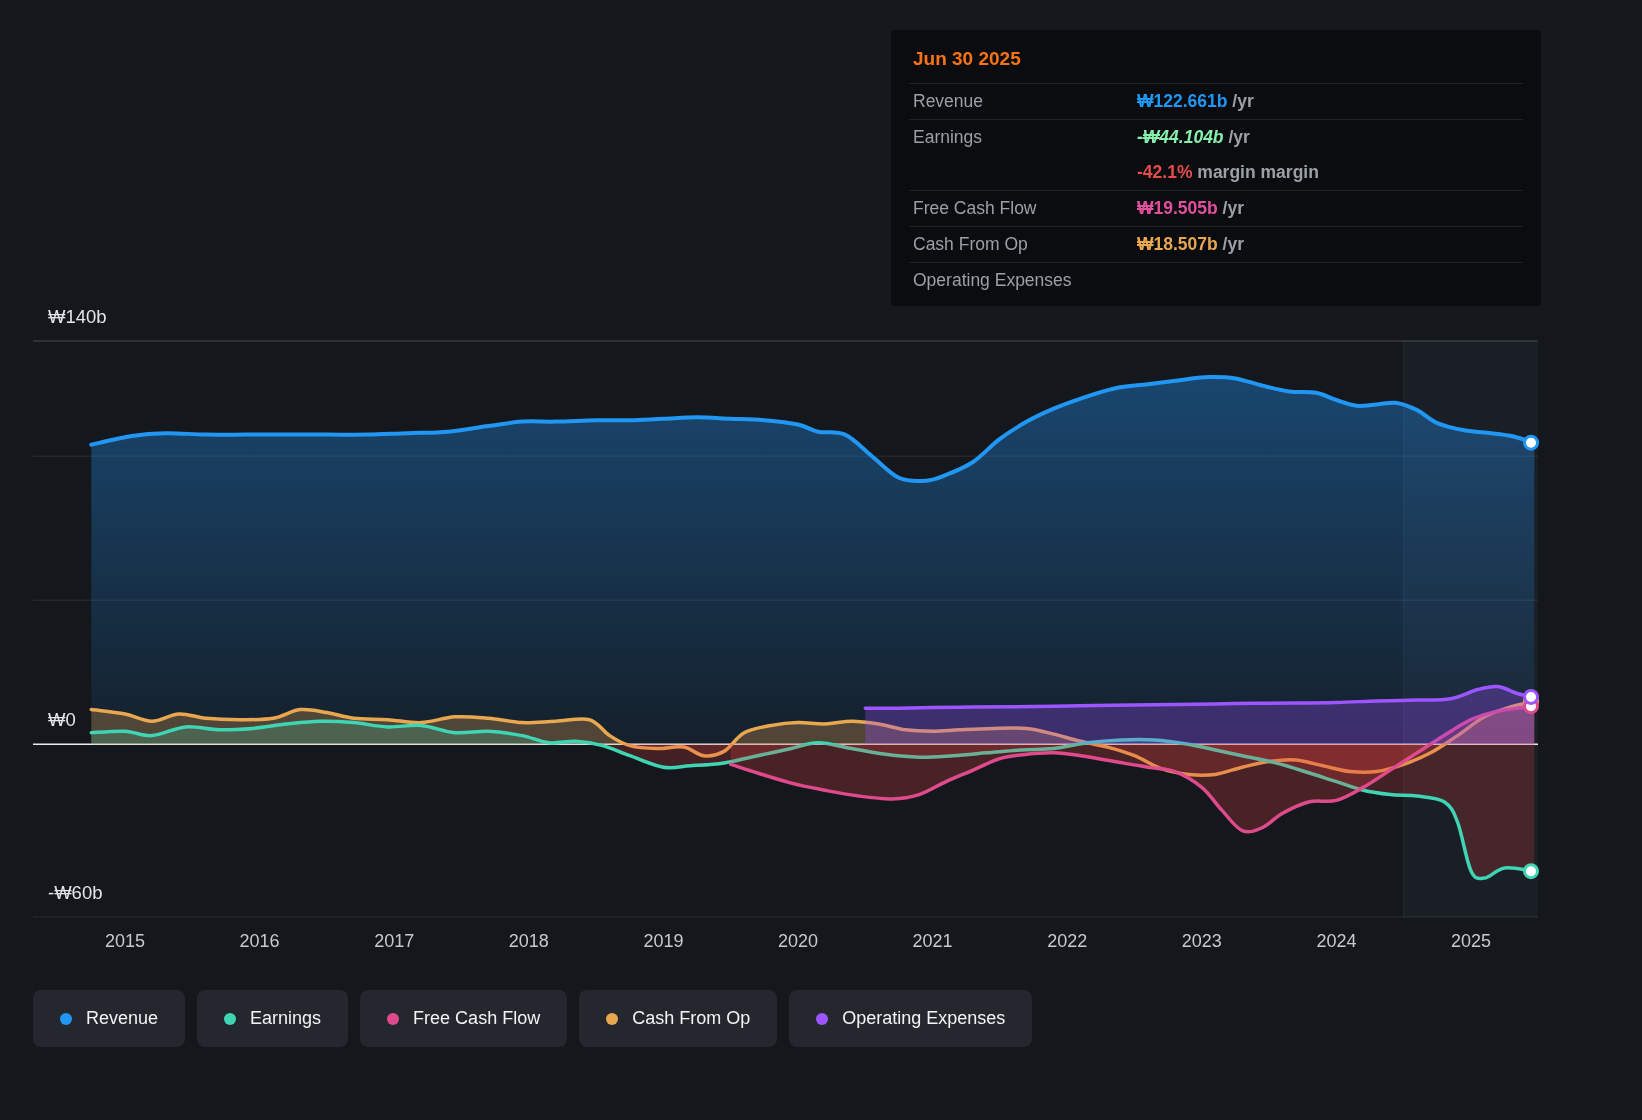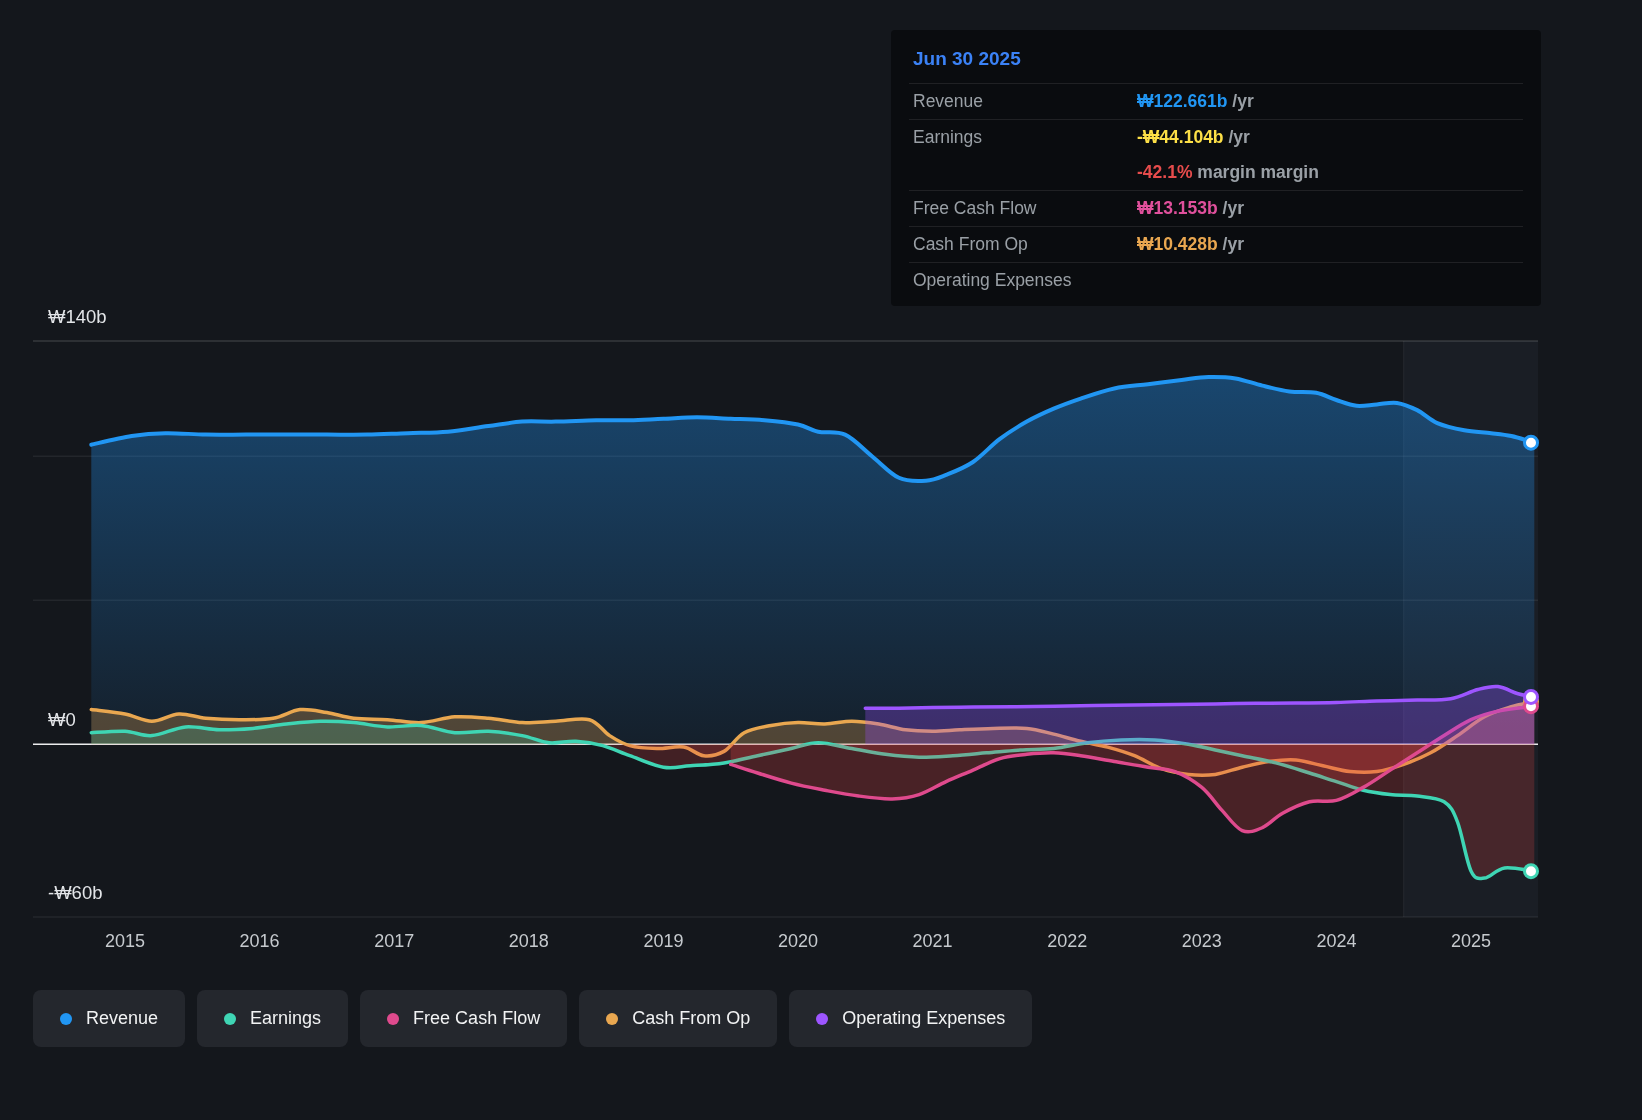--- a/index.html
+++ b/index.html
@@ -11,21 +11,21 @@
     overflow:hidden;
   }
   #chart-svg { position:absolute; left:0; top:0; z-index:1; }
 
   
   .tooltip {
     position:absolute; left:891px; top:30px; width:650px;
     background:#0a0c0f; border-radius:4px; padding:14px 18px 8px 18px;
     z-index:5;
   }
-  .tooltip-title { color:#3b82f6; font-size:19px; font-weight:700; padding:4px 4px 13px 4px; }
+  .tooltip-title { color:#f97316; font-size:19px; font-weight:700; padding:4px 4px 13px 4px; }
   .t-row { display:grid; grid-template-columns:224px 1fr; align-items:center; padding:7px 4px; font-size:17.5px; }
   .t-row.sep { border-top:1px solid rgba(255,255,255,0.09); }
   .t-label { color:#9aa0a6; }
   .t-value { font-weight:700; }
   .t-suffix { color:#9aa0a6; font-weight:700; }
 
   
   .legend { position:absolute; left:33px; top:990px; display:flex; gap:12px; z-index:4; }
   .pill {
     height:57px; display:flex; align-items:center; gap:14px; padding:0 27px;
@@ -111,33 +111,33 @@
 
 <div class="tooltip">
   <div class="tooltip-title">Jun 30 2025</div>
   <div id="tooltip-rows">
       <div class="t-row sep">
         <div class="t-label">Revenue</div>
         <div><span class="t-value" style="color: rgb(33, 150, 243);">₩122.661b</span><span class="t-suffix"> /yr</span></div>
       </div>
       <div class="t-row sep">
         <div class="t-label">Earnings</div>
-        <div><span class="t-value" style="color: #fde047;">-₩44.104b</span><span class="t-suffix"> /yr</span></div>
+        <div><span class="t-value" style="color: #86efac; font-style: italic;">-₩44.104b</span><span class="t-suffix"> /yr</span></div>
       </div>
       <div class="t-row">
         <div class="t-label"></div>
         <div><span class="t-value" style="color: rgb(230, 76, 76); text-align: right;">-42.1%</span><span class="t-suffix"> margin margin</span></div>
       </div>
       <div class="t-row sep">
         <div class="t-label">Free Cash Flow</div>
-        <div><span class="t-value" style="color: rgb(224, 80, 156);">₩13.153b</span><span class="t-suffix"> /yr</span></div>
+        <div><span class="t-value" style="color: rgb(224, 80, 156);">₩19.505b</span><span class="t-suffix"> /yr</span></div>
       </div>
       <div class="t-row sep">
         <div class="t-label">Cash From Op</div>
-        <div><span class="t-value" style="color: rgb(233, 167, 80);">₩10.428b</span><span class="t-suffix"> /yr</span></div>
+        <div><span class="t-value" style="color: rgb(233, 167, 80);">₩18.507b</span><span class="t-suffix"> /yr</span></div>
       </div>
       <div class="t-row sep">
         <div class="t-label">Operating Expenses</div>
       </div>
     </div>
 </div>
 
 <div class="legend" id="legend">
     <div class="pill">
       <span class="dot" style="background: rgb(33, 150, 243);"></span>

